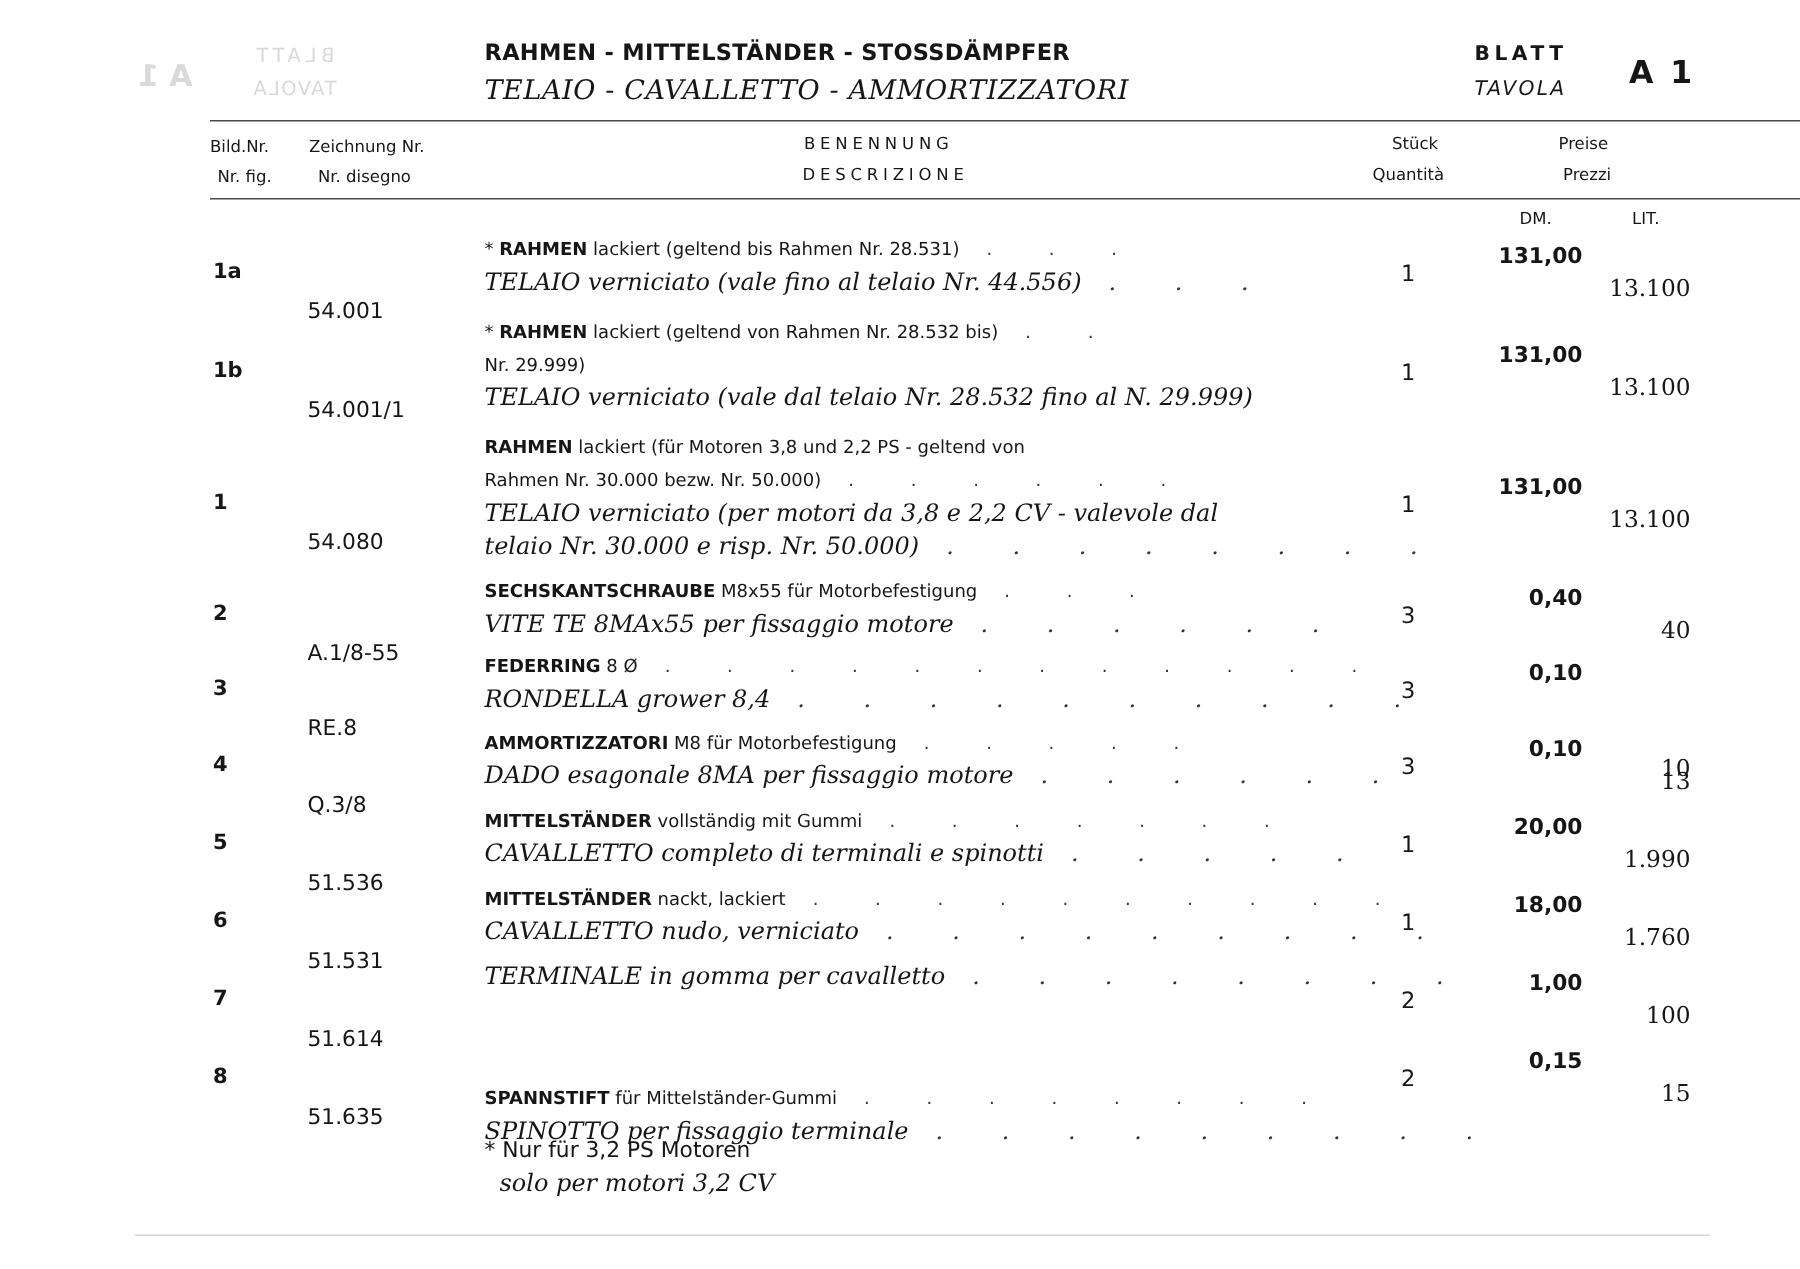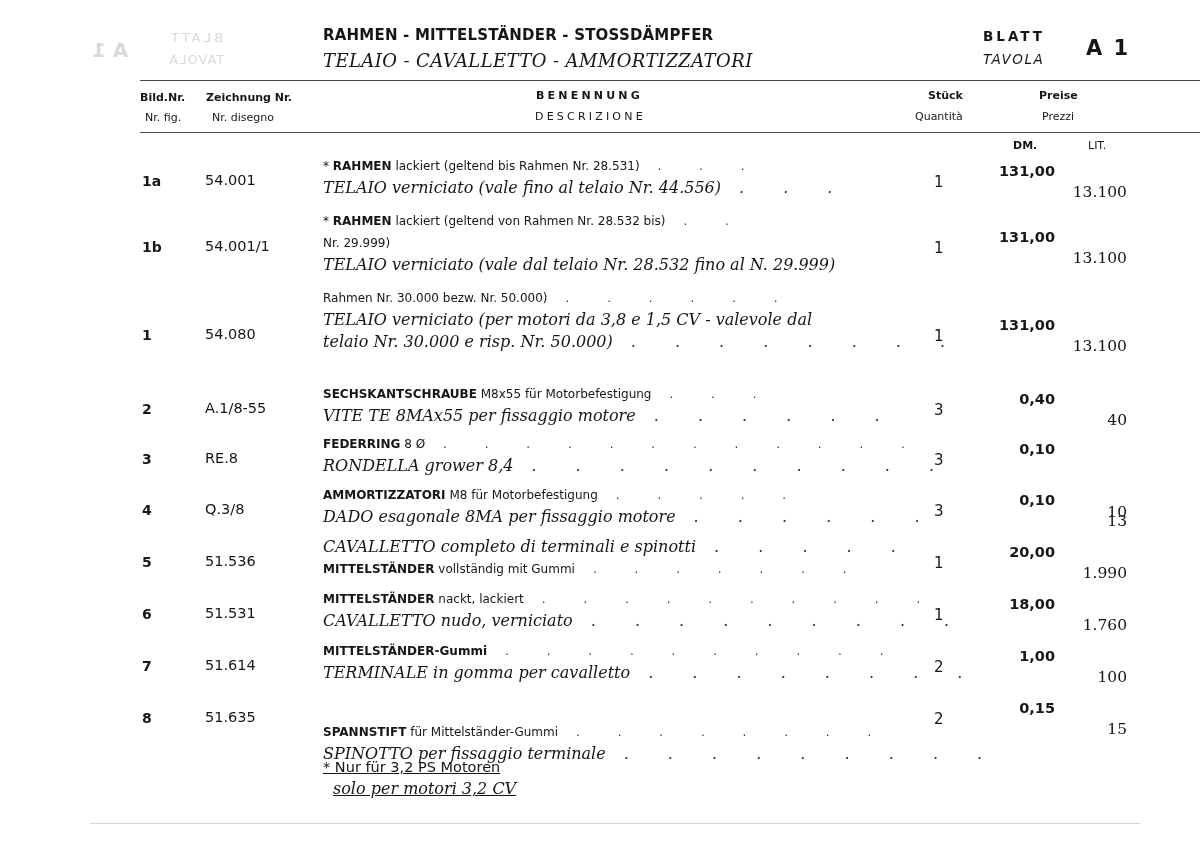--- a/index.html
+++ b/index.html
@@ -20,39 +20,39 @@
   .title-it { left: 323px; top: 50px; font-size: 18px; letter-spacing: 0.4px; }
   .blatt { left: 983px; top: 28px; font-size: 13.5px; letter-spacing: 3px; font-weight: 600; }
   .tavola { left: 983px; top: 51px; font-size: 13.5px; letter-spacing: 1.5px; font-style: italic; }
   .sheet-no { left: 1086px; top: 36px; font-size: 21px; font-weight: bold; letter-spacing: 2px; }
 
   .rule { position: absolute; left: 140px; width: 1086px; height: 1px; background: #4a4a4a; }
   .rule.r1 { top: 80px; width: 1084px; }
   .rule.r2 { top: 132px; }
   .rule.r3 { top: 823px; left: 90px; width: 1050px; background: #d6d6d6; }
 
-  .hdr-b { font-size: 11px; font-weight: bold; }
+  .hdr-b { font-size: 11px; font-weight: normal; }
   .hdr-n { font-size: 11px; }
   .spaced { letter-spacing: 3.2px; }
 
   .row { position: absolute; left: 0; width: 1200px; }
   .fig { position: absolute; left: 142px; font-size: 14px; font-weight: bold; }
-  .dwg { position: absolute; left: 205px; font-size: 14.5px; }
+  .dwg { position: absolute; left: 205px; font-size: 14.5px; margin-top: 28px; }
   .desc { position: absolute; left: 323px; width: 560px; }
   .desc .l { display: block; white-space: nowrap; height: 22px; line-height: 22px; }
   .desc .de { font-size: 12px; font-family: "DejaVu Sans", sans-serif; }
   .desc .de b { font-weight: bold; }
   .desc .it { font-size: 16px; font-family: "DejaVu Serif", serif; font-style: italic; }
   .desc .dots { letter-spacing: 17px; color: #333; }
   .qty { position: absolute; left: 934px; font-size: 15px; }
   .dm { position: absolute; left: 970px; width: 85px; text-align: right; font-size: 14.5px; font-weight: bold; }
   .lit { position: absolute; left: 1040px; width: 87px; text-align: right; font-size: 15.5px; font-family: "DejaVu Serif", serif; }
 
   .note { position: absolute; left: 323px; }
-  .note .l { display: block; height: 21px; line-height: 21px; white-space: nowrap; text-decoration: underline; }
+  .note .l { display: block; height: 21px; line-height: 21px; white-space: nowrap; }
 </style>
 </head>
 <body>
 
 <div class="page">
 
   <div class="ghost" style="left:168px;top:30px;font-size:13px;letter-spacing:3px;transform:scaleX(-1);">BLATT</div>
   <div class="ghost" style="left:168px;top:52px;font-size:13px;letter-spacing:1px;transform:scaleX(-1);">TAVOLA</div>
   <div class="ghost" style="left:92px;top:38px;font-size:20px;font-weight:bold;transform:scaleX(-1);">A 1</div>
 
@@ -101,22 +101,23 @@
           <span class="l it"><span>TELAIO verniciato (vale dal telaio Nr. 28.532 fino al N. 29.999)</span></span>
         </div>
         <span class="qty" style="top: 29px;">1</span>
         <span class="dm" style="top: 19px;">131,00</span>
         <span class="lit" style="top: 39px;">13.100</span>
       </div>
       <div class="row" style="top: 287px;">
         <span class="fig" style="top: 40px;">1</span>
         <span class="dwg" style="top: 39px;">54.080</span>
         <div class="desc" style="top: 0px;">
+          <span class="l de"><b>RAHMEN</b><span> lackiert (für Motoren 3,8 und 2,2 PS - geltend von</span></span>
           <span class="l de"><span>Rahmen Nr. 30.000 bezw. Nr. 50.000)</span><span class="dots" style="margin-left: 18px;">. . . . . .</span></span>
-          <span class="l it"><span>TELAIO verniciato (per motori da 3,8 e 1,5 CV - valevole dal</span></span>
+          <span class="l it"><span>TELAIO verniciato (per motori da 3,8 e 2,2 CV - valevole dal</span></span>
           <span class="l it"><span>telaio Nr. 30.000 e risp. Nr. 50.000)</span><span class="dots" style="margin-left: 18px;">. . . . . . . .</span></span>
         </div>
         <span class="qty" style="top: 40px;">1</span>
         <span class="dm" style="top: 30px;">131,00</span>
         <span class="lit" style="top: 50px;">13.100</span>
       </div>
       <div class="row" style="top: 383px;">
         <span class="fig" style="top: 18px;">2</span>
         <span class="dwg" style="top: 17px;">A.1/8-55</span>
         <div class="desc" style="top: 0px;">
@@ -146,43 +147,42 @@
           <span class="l it"><span>DADO esagonale 8MA per fissaggio motore</span><span class="dots" style="margin-left: 18px;">. . . . . .</span></span>
         </div>
         <span class="qty" style="top: 18px;">3</span>
         <span class="dm" style="top: 8px;">0,10</span>
         <span class="lit" style="top: 28px;">13</span>
       </div>
       <div class="row" style="top: 536px;">
         <span class="fig" style="top: 18px;">5</span>
         <span class="dwg" style="top: 17px;">51.536</span>
         <div class="desc" style="top: 0px;">
+          <span class="l de"><b>MITTELSTÄNDER</b><span> vollständig mit Gummi</span><span class="dots" style="margin-left: 18px;">. . . . . . .</span></span>
           <span class="l it"><span>CAVALLETTO completo di terminali e spinotti</span><span class="dots" style="margin-left: 18px;">. . . . .</span></span>
-          <span class="l de"><b>MITTELSTÄNDER</b><span> vollständig mit Gummi</span><span class="dots" style="margin-left: 18px;">. . . . . . .</span></span>
         </div>
         <span class="qty" style="top: 18px;">1</span>
         <span class="dm" style="top: 8px; text-align: right;">20,00</span>
         <span class="lit" style="top: 28px;">1.990</span>
       </div>
       <div class="row" style="top: 588px;">
         <span class="fig" style="top: 18px;">6</span>
         <span class="dwg" style="top: 17px;">51.531</span>
         <div class="desc" style="top: 0px;">
           <span class="l de"><b>MITTELSTÄNDER</b><span> nackt, lackiert</span><span class="dots" style="margin-left: 18px;">. . . . . . . . . .</span></span>
           <span class="l it"><span>CAVALLETTO nudo, verniciato</span><span class="dots" style="margin-left: 18px;">. . . . . . . . .</span></span>
         </div>
         <span class="qty" style="top: 18px;">1</span>
         <span class="dm" style="top: 8px;">18,00</span>
         <span class="lit" style="top: 28px;">1.760</span>
       </div>
       <div class="row" style="top: 640px;">
         <span class="fig" style="top: 18px;">7</span>
         <span class="dwg" style="top: 17px;">51.614</span>
         <div class="desc" style="top: 0px;">
-          <span class="l de"><b>MITTELSTÄNDER-Gummi</b><span></span><span class="dots" style="margin-left: 18px;">. . . . . . . . . .</span></span>
           <span class="l it"><span>TERMINALE in gomma per cavalletto</span><span class="dots" style="margin-left: 18px;">. . . . . . . .</span></span>
         </div>
         <span class="qty" style="top: 18px;">2</span>
         <span class="dm" style="top: 8px;">1,00</span>
         <span class="lit" style="top: 28px;">100</span>
       </div>
       <div class="row" style="top: 692px;">
         <span class="fig" style="top: 18px;">8</span>
         <span class="dwg" style="top: 17px;">51.635</span>
         <div class="desc" style="top: 0px; margin-top: 29px;">

